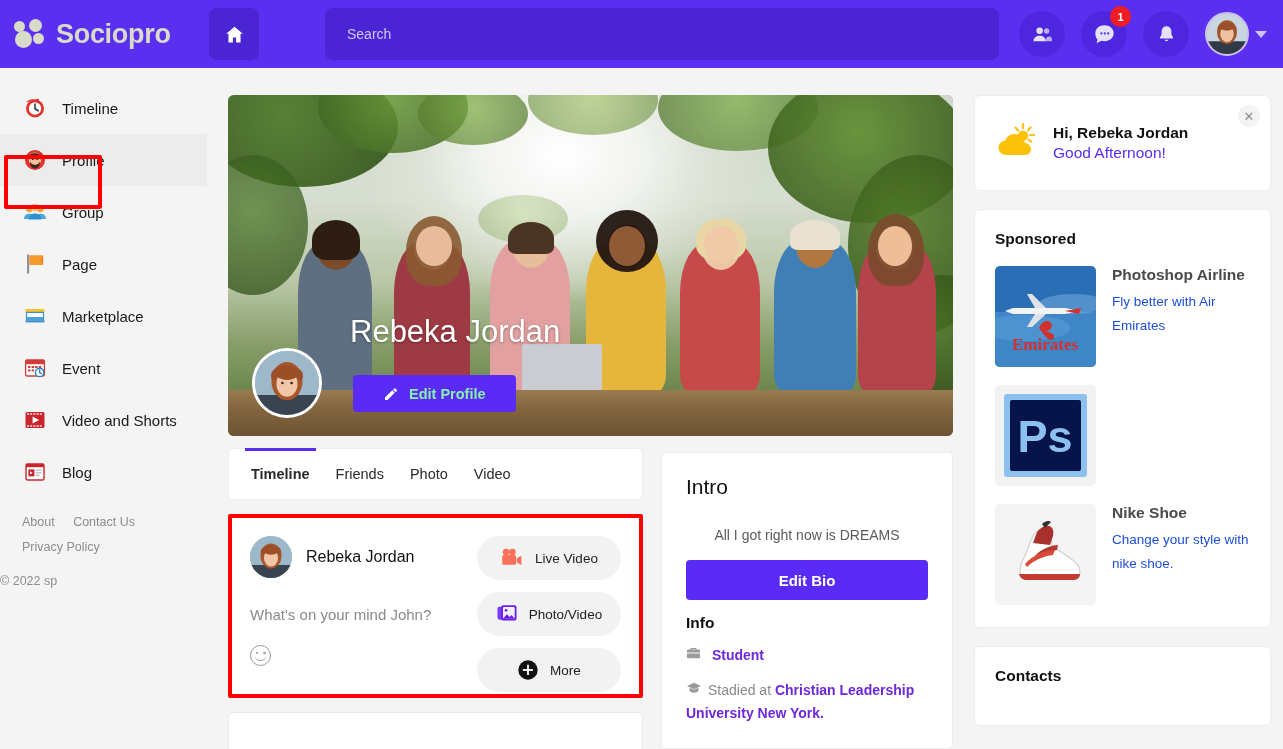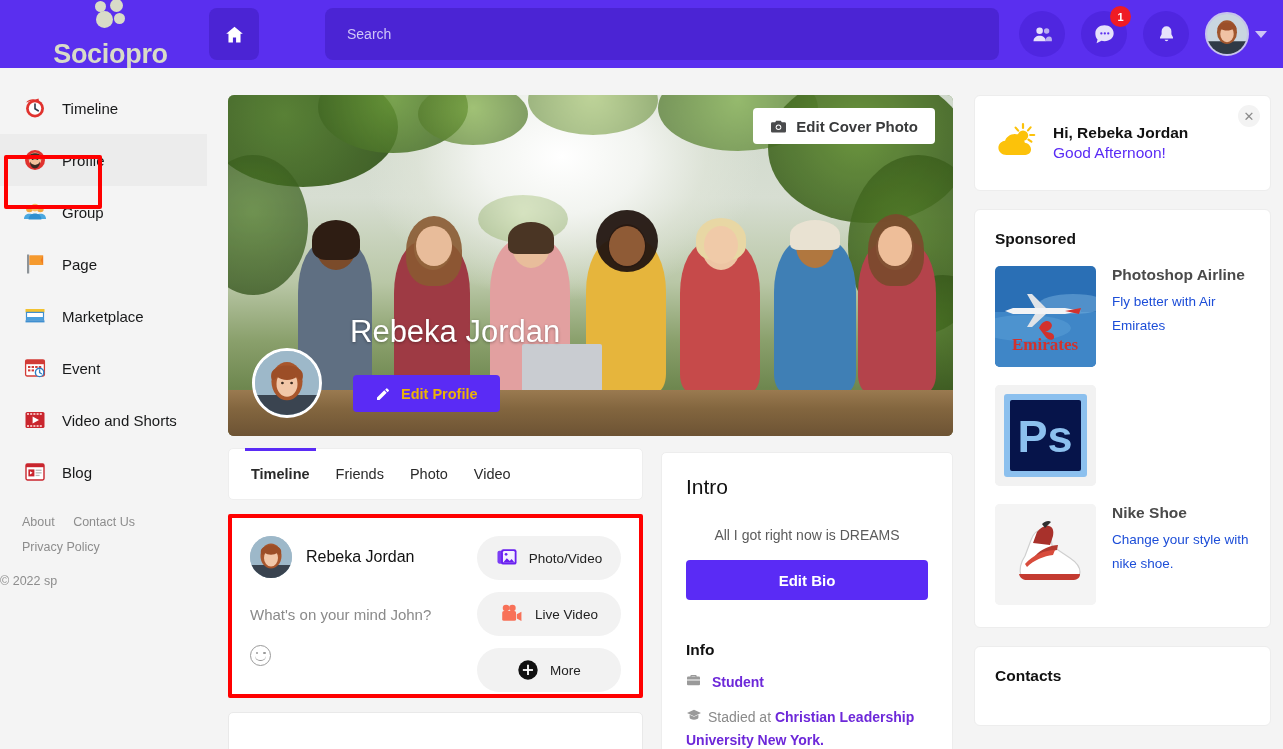--- a/index.html
+++ b/index.html
@@ -10,21 +10,21 @@
     overflow: hidden;
   }
 
   
   .header {
     position: absolute; top: 0; left: 0;
     width: 1283px; height: 68px;
     background: #5a2fef;
     display: flex; align-items: center;
   }
-  .brand { display: flex; align-items: center; gap: 10px; padding-left: 14px; width: 207px; flex-direction: column; }
+  .brand { display: flex; align-items: center; gap: 10px; padding-left: 14px; width: 207px; }
   .brand-mark { position: relative; width: 32px; height: 30px; }
   .brand-mark i { position: absolute; display: block; background: #d8dbc8; border-radius: 50%; }
   .bm1 { width: 11px; height: 11px; left: 0; top: 2px; }
   .bm2 { width: 13px; height: 13px; left: 15px; top: 0px; }
   .bm3 { width: 17px; height: 17px; left: 1px; top: 12px; }
   .bm4 { width: 11px; height: 11px; left: 19px; top: 14px; }
   .brand-text { color: #d8dbc8; font-size: 27px; font-weight: bold; letter-spacing: -.3px; }
 
   .home-btn {
     width: 50px; height: 52px; border-radius: 8px;
@@ -111,22 +111,22 @@
     color: #ffffff; font-size: 31px; font-weight: normal;
     text-shadow: 0 1px 3px rgba(0,0,0,.35);
   }
   .profile-pic {
     position: absolute; left: 24px; bottom: 18px;
     width: 70px; height: 70px; border-radius: 50%;
     border: 3px solid #ffffff; overflow: hidden; background: #a9bfcd;
   }
   .edit-profile-btn {
     position: absolute; left: 125px; bottom: 24px;
-    background: #5a2bf5; color: #eab308; border: none; border-radius: 4px;
-    height: 37px; padding: 0 22px; font-size: 14.5px; font-weight: bold;
+    background: #5a2bf5; color: #86efac; border: none; border-radius: 4px;
+    height: 37px; padding: 0 30px; font-size: 14.5px; font-weight: bold;
     display: flex; align-items: center; gap: 10px; cursor: pointer;
     font-family: "Liberation Sans", sans-serif;
   }
 
   .tabs-card {
     margin-top: 12px; width: 415px; height: 52px;
     background: #ffffff; border-radius: 5px;
     display: flex; align-items: center; gap: 26px; padding-left: 22px;
     border: 1px solid #eeeeee;
   }
@@ -173,21 +173,21 @@
     background: #ffffff; border: 1px solid #ededed; border-radius: 5px;
     padding: 22px 24px 18px 24px; min-height: 297px;
   }
   .intro-title { font-size: 21px; color: #101010; }
   .intro-bio { text-align: center; font-size: 14px; color: #5b5b5b; margin-top: 28px; }
   .edit-bio-btn {
     margin-top: 17px; width: 100%; height: 40px; border: none; border-radius: 4px;
     background: #5a2bf5; color: #fff; font-size: 15px; font-weight: bold; cursor: pointer;
     font-family: "Liberation Sans", sans-serif;
   }
-  .info-title { margin-top: 41px; font-size: 15.5px; font-weight: bold; color: #101010; }
+  .info-title { margin-top: 14px; font-size: 15.5px; font-weight: bold; color: #101010; }
   .info-row { margin-top: 12px; font-size: 14px; color: #2a2a2a; line-height: 1.65; }
   .info-row .ic { display: inline-block; width: 22px; color: #9a9a9a; }
   .muted { color: #8a8a8a; }
   .strong { font-weight: bold; color: #6d28d9; }
 
   
   .right { position: absolute; top: 95px; left: 974px; width: 297px; }
   .card { background: #ffffff; border: 1px solid #ededed; border-radius: 6px; }
 
   .greet-card { padding: 20px 18px; display: flex; align-items: center; gap: 14px; position: relative; height: 96px; }
@@ -456,28 +456,20 @@
     <div class="phead" style="left:562px; bottom:186px; width:50px; height:30px; background:#e9e2d2; border-radius:50% 50% 18% 18%;"></div>
 
     <div class="person" style="left:630px; width:78px; height:150px; background:#b4434b;"></div>
     <div class="phead" style="left:648px; bottom:166px; width:38px; height:44px; background:#e6b48e;"></div>
     <div class="phead" style="left:640px; bottom:150px; width:56px; height:72px; background:#7b4a2c; border-radius:50% 50% 40% 40%; opacity:.92;"></div>
     <div class="phead" style="left:650px; bottom:170px; width:34px; height:40px; background:#eebe99;"></div>
 
     <div style="position:absolute; left:294px; bottom:44px; width:80px; height:48px; background:#c9ccd1; border-radius:2px;"></div>
     <div class="bench"></div>
 
-    <div class="edit-cover-btn">
-      <svg width="17" height="15" viewBox="0 0 24 22">
-        <path d="M8.6 2.4h6.8l1.5 2.4H21a2 2 0 0 1 2 2v11a2 2 0 0 1-2 2H3a2 2 0 0 1-2-2v-11a2 2 0 0 1 2-2h4.1z" fill="#4a4b4d"></path>
-        <circle cx="12" cy="12.2" r="4.1" fill="#ffffff"></circle>
-        <circle cx="12" cy="12.2" r="2.6" fill="#4a4b4d"></circle>
-      </svg>
-      <span>Edit Cover Photo</span>
-    </div>
 
     <div class="profile-name">Rebeka Jordan</div>
 
     <div class="profile-pic">
       <svg width="100%" height="100%" viewBox="0 0 70 70">
         <rect width="70" height="70" fill="#9db8c9"></rect>
         <path d="M0 48h70v22H0z" fill="#3a4450"></path>
         <ellipse cx="35" cy="33" rx="17" ry="21" fill="#a8562c"></ellipse>
         <ellipse cx="35" cy="36" rx="11.5" ry="14" fill="#f2c7a8"></ellipse>
         <path d="M18 24c4-11 30-11 34 0 2 9-4 10-6 4-5 5-17 5-22 0-2 6-8 5-6-4z" fill="#9c4e27"></path>
@@ -517,37 +509,37 @@
       </div>
 
       <div class="composer-placeholder">What's on your mind John?</div>
 
       <div class="emoji-btn">
         <span class="emoji-mouth"></span>
       </div>
 
       <div class="composer-actions">
         <div class="act-btn">
+          <svg width="24" height="22" viewBox="0 0 26 22">
+            <circle cx="6.6" cy="4.6" r="3.6" fill="#f87158"></circle>
+            <circle cx="13.4" cy="4.6" r="3.6" fill="#f87158"></circle>
+            <rect x="2.4" y="7.8" width="15" height="10.6" rx="1.8" fill="#f87158"></rect>
+            <path d="M18.2 11.2l5-2.6v10l-5-2.6z" fill="#f87158"></path>
+          </svg>
+          <span>Live Video</span>
+        </div>
+        <div class="act-btn">
           <svg width="22" height="22" viewBox="0 0 24 24">
             <rect x="1.6" y="4.2" width="14" height="14" rx="2" fill="#7b3df5"></rect>
             <rect x="5.6" y="2.4" width="16.8" height="16.8" rx="2.4" fill="#6a20f0"></rect>
             <rect x="7.6" y="4.4" width="12.8" height="12.8" rx="1.4" fill="#f3f0ff"></rect>
             <circle cx="11" cy="8" r="1.5" fill="#6a20f0"></circle>
             <path d="M7.6 17.2l4.2-5 3.2 3.2 2-2.2 3.4 4z" fill="#6a20f0"></path>
           </svg>
           <span>Photo/Video</span>
-        </div>
-        <div class="act-btn">
-          <svg width="24" height="22" viewBox="0 0 26 22">
-            <circle cx="6.6" cy="4.6" r="3.6" fill="#f87158"></circle>
-            <circle cx="13.4" cy="4.6" r="3.6" fill="#f87158"></circle>
-            <rect x="2.4" y="7.8" width="15" height="10.6" rx="1.8" fill="#f87158"></rect>
-            <path d="M18.2 11.2l5-2.6v10l-5-2.6z" fill="#f87158"></path>
-          </svg>
-          <span>Live Video</span>
         </div>
         <div class="act-btn">
           <svg width="22" height="22" viewBox="0 0 24 24">
             <circle cx="12" cy="12" r="10.6" fill="#111111"></circle>
             <path d="M11 6.4h2v11h-2z" fill="#ffffff"></path>
             <path d="M6.4 11h11v2h-11z" fill="#ffffff"></path>
           </svg>
           <span>More</span>
         </div>
       </div>

